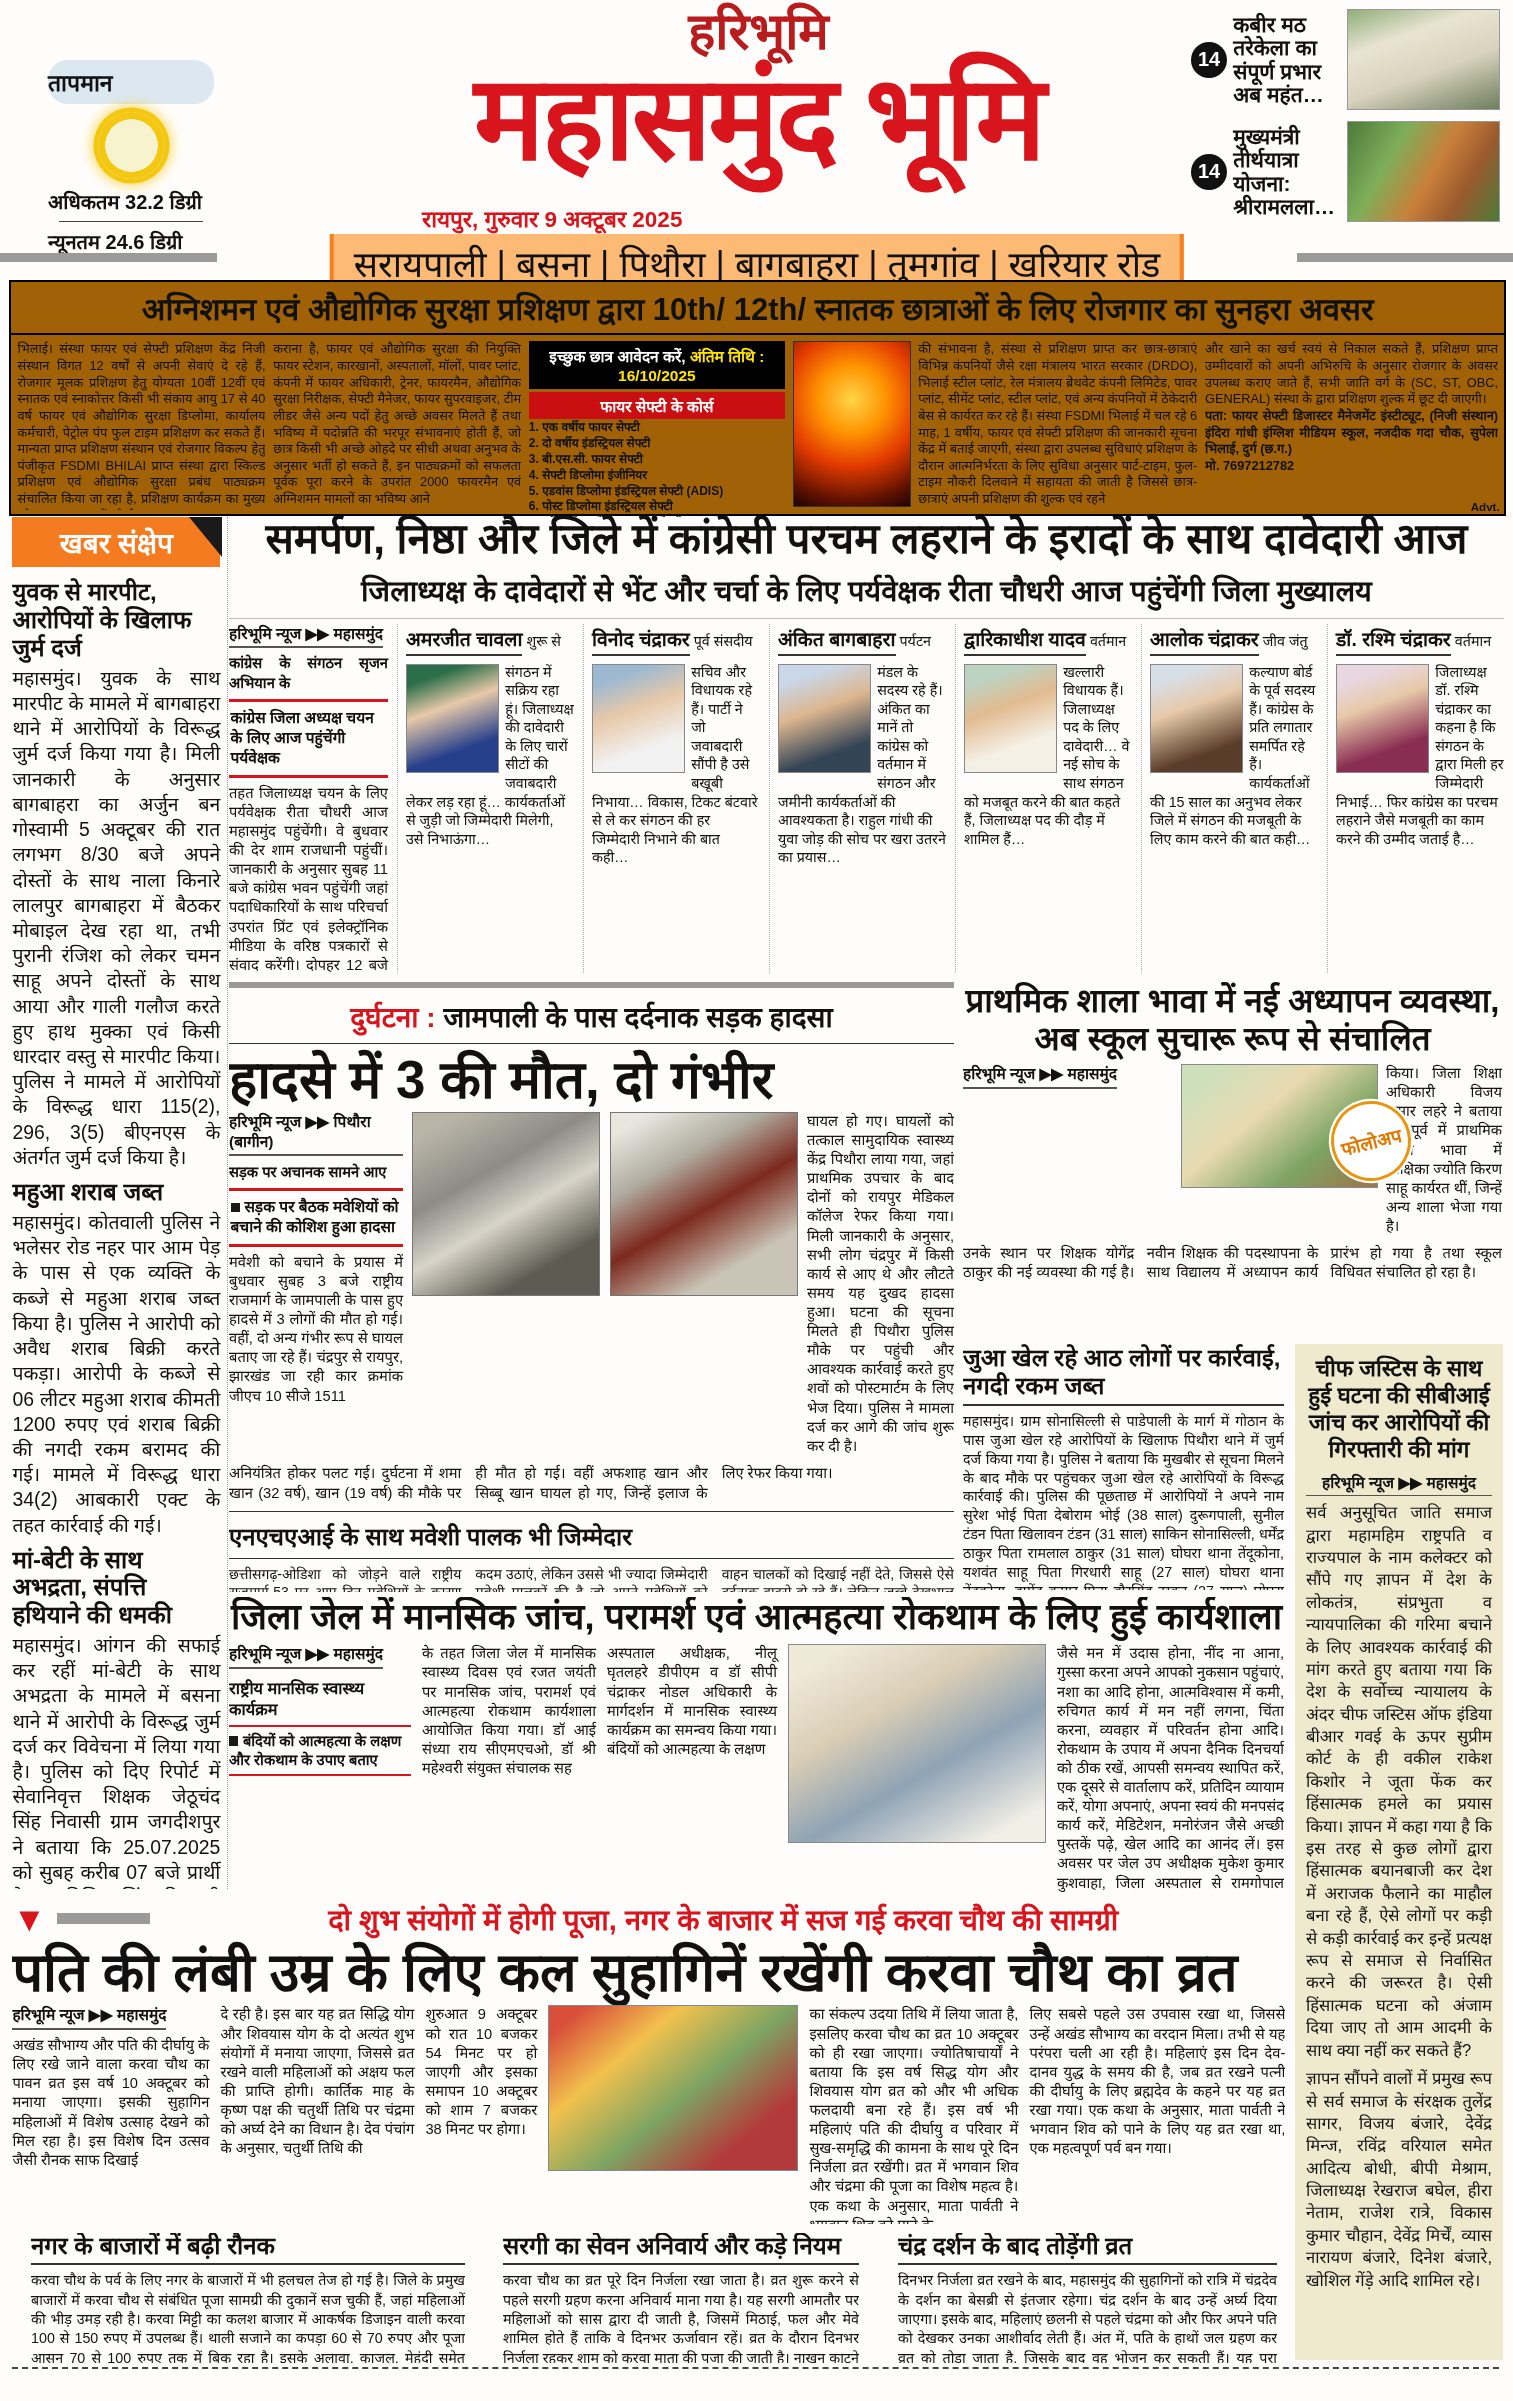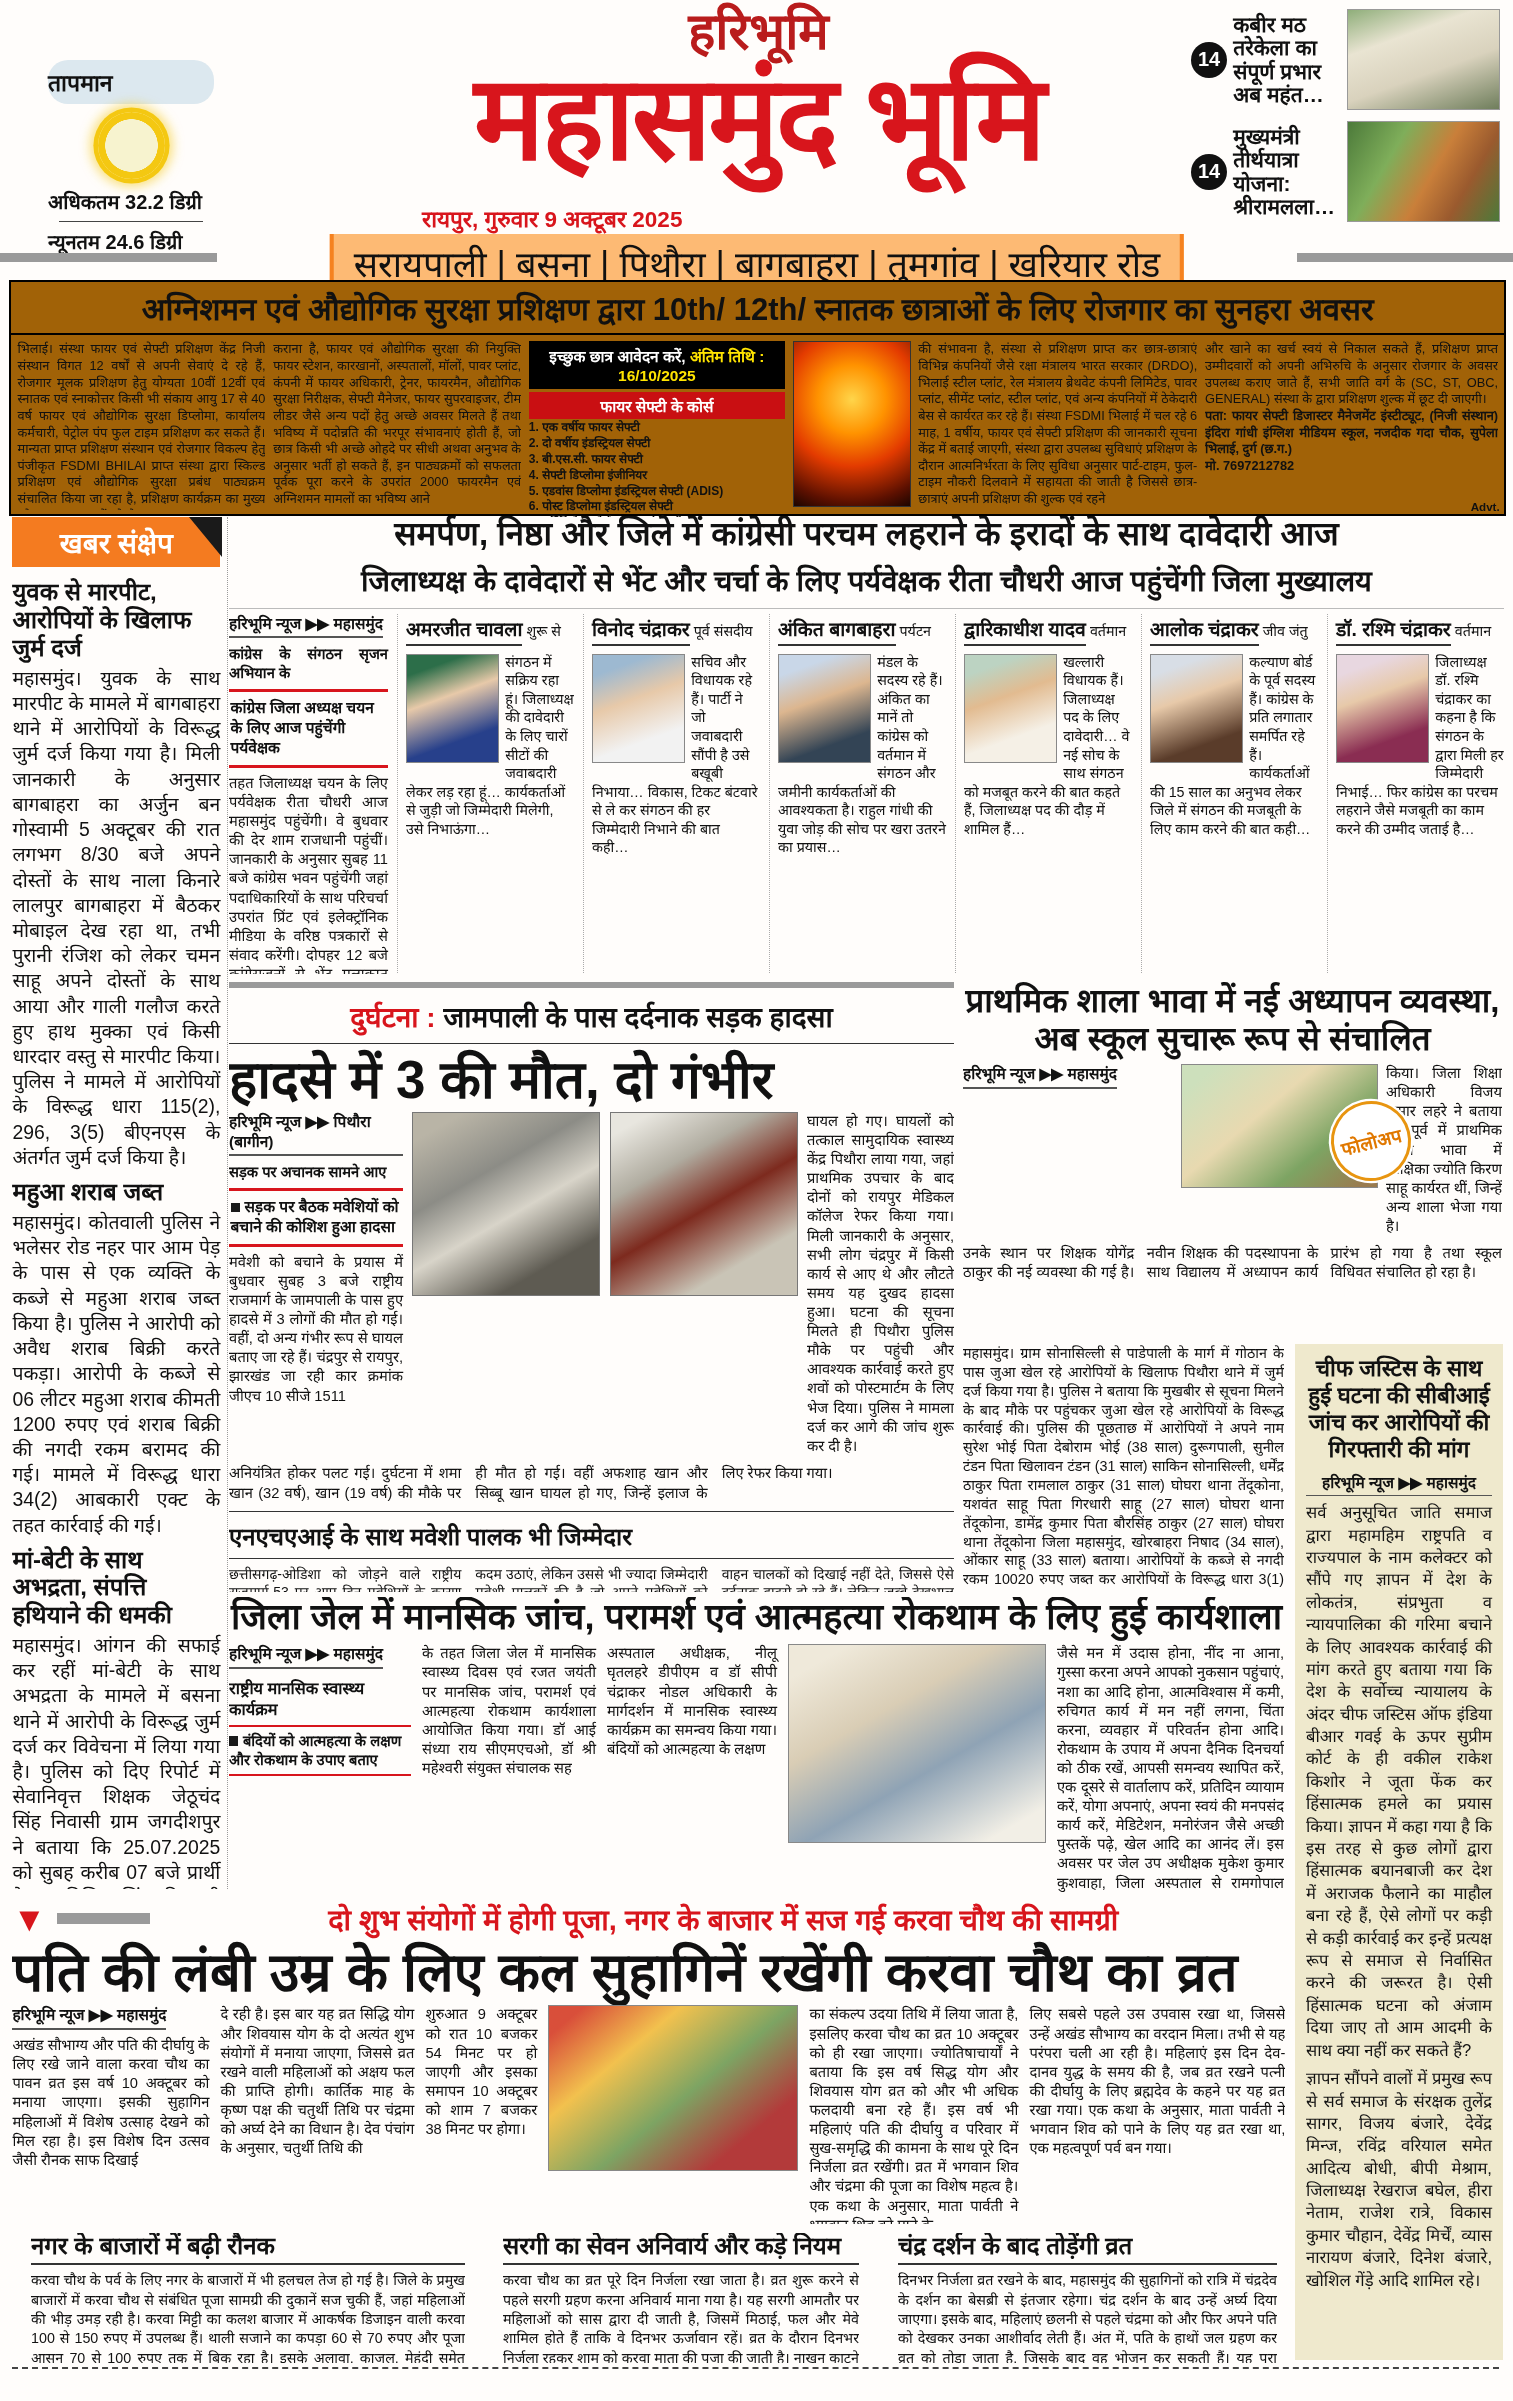--- a/index.html
+++ b/index.html
@@ -59,21 +59,21 @@
   .sb-body{font-size:19.4px;line-height:1.3;}
 
   
   .byline{font-weight:800;font-size:15.5px;border-bottom:2.3px solid #555;display:inline-block;padding-bottom:2.3px;margin-bottom:6.2px;}
   .note-box{border-top:3.1px solid #d8151c;border-bottom:3.1px solid #d8151c;font-weight:800;font-size:15.5px;
             padding:6.2px 1.5px;margin:6.2px 0;}
   .bullet-sq{display:inline-block;width:9.3px;height:9.3px;background:#1a1a1a;margin-right:4.6px;}
 
   
   .congress{position:absolute;left:229px;top:516px;width:1275px;height:458px;overflow:hidden;}
-  .congress h1{margin:0;font-size:33px;font-weight:800;text-align:center;line-height:1.1;}
+  .congress h1{margin:0;font-size:42px;font-weight:800;text-align:center;line-height:1.1;}
   .congress h2{margin:7.7px 0 4.6px;font-size:29px;font-weight:800;text-align:center;border-bottom:1.5px solid #bbb;padding-bottom:9.3px;}
   .cong-row{display:flex;gap:9.3px;}
   .cong-lead{flex:0 0 159px;font-size:14.7px;line-height:1.3;}
   .cand{flex:1;border-left:1.5px dotted #aaa;padding-left:7.7px;font-size:14.3px;line-height:1.3;}
   .cand-name{font-weight:800;font-size:19.4px;border-bottom:2.3px solid #333;display:inline-block;margin:3.1px 0 6.2px;padding-bottom:2.3px;}
   .cand-photo{width:91px;height:107px;float:left;margin:1.5px 6.2px 3.1px 0;border:0.8px solid #888;}
   .p1{background:linear-gradient(160deg,#2c6e49 15%,#e7c9a9 40%,#27408b 75%);}
   .p2{background:linear-gradient(160deg,#9db9d1 15%,#e7c9a9 42%,#f2f2f2 75%);}
   .p3{background:linear-gradient(160deg,#c9d7e8 15%,#dcb68f 42%,#334455 78%);}
   .p4{background:linear-gradient(160deg,#bcd3c2 15%,#e2bb90 40%,#f5f0e6 72%);}
@@ -303,20 +303,21 @@
       </div>
       <div class="sch-photo">
         <div class="followup">फोलोअप</div>
       </div>
       <div class="sch-col jc" style="flex:0 0 116px;">किया। जिला शिक्षा अधिकारी विजय कुमार लहरे ने बताया कि पूर्व में प्राथमिक शाला भावा में शिक्षिका ज्योति किरण साहू कार्यरत थीं, जिन्हें अन्य शाला भेजा गया है।</div>
     </div>
     <div class="sch-bottom jc">उनके स्थान पर शिक्षक योगेंद्र ठाकुर की नई व्यवस्था की गई है। नवीन शिक्षक की पदस्थापना के साथ विद्यालय में अध्यापन कार्य प्रारंभ हो गया है तथा स्कूल विधिवत संचालित हो रहा है।</div>
   </div>
 
   <div class="gamble">
+    <h2>जुआ खेल रहे आठ लोगों पर कार्रवाई, नगदी रकम जब्त</h2>
     <p class="jc">महासमुंद। ग्राम सोनासिल्ली से पाडेपाली के मार्ग में गोठान के पास जुआ खेल रहे आरोपियों के खिलाफ पिथौरा थाने में जुर्म दर्ज किया गया है। पुलिस ने बताया कि मुखबीर से सूचना मिलने के बाद मौके पर पहुंचकर जुआ खेल रहे आरोपियों के विरूद्ध कार्रवाई की। पुलिस की पूछताछ में आरोपियों ने अपने नाम सुरेश भोई पिता देबोराम भोई (38 साल) दुरूगपाली, सुनील टंडन पिता खिलावन टंडन (31 साल) साकिन सोनासिल्ली, धर्मेंद्र ठाकुर पिता रामलाल ठाकुर (31 साल) घोघरा थाना तेंदूकोना, यशवंत साहू पिता गिरधारी साहू (27 साल) घोघरा थाना तेंदूकोना, डामेंद्र कुमार पिता बौरसिंह ठाकुर (27 साल) घोघरा थाना तेंदूकोना जिला महासमुंद, खोरबाहरा निषाद (34 साल), ओंकार साहू (33 साल) बताया। आरोपियों के कब्जे से नगदी रकम 10020 रुपए जब्त कर आरोपियों के विरूद्ध धारा 3(1) छ.ग. जुआ प्रतिषेध अधिनियम 2022 के तहत कार्रवाई की गई।</p>
   </div>
 
   <div class="justice">
     <h2>चीफ जस्टिस के साथ हुई घटना की सीबीआई जांच कर आरोपियों की गिरफ्तारी की मांग</h2>
     <span class="byline">हरिभूमि न्यूज ▶▶ महासमुंद</span>
     <p class="jc">सर्व अनुसूचित जाति समाज द्वारा महामहिम राष्ट्रपति व राज्यपाल के नाम कलेक्टर को सौंपे गए ज्ञापन में देश के लोकतंत्र, संप्रभुता व न्यायपालिका की गरिमा बचाने के लिए आवश्यक कार्रवाई की मांग करते हुए बताया गया कि देश के सर्वोच्च न्यायालय के अंदर चीफ जस्टिस ऑफ इंडिया बीआर गवई के ऊपर सुप्रीम कोर्ट के ही वकील राकेश किशोर ने जूता फेंक कर हिंसात्मक हमले का प्रयास किया। ज्ञापन में कहा गया है कि इस तरह से कुछ लोगों द्वारा हिंसात्मक बयानबाजी कर देश में अराजक फैलाने का माहौल बना रहे हैं, ऐसे लोगों पर कड़ी से कड़ी कार्रवाई कर इन्हें प्रत्यक्ष रूप से समाज से निर्वासित करने की जरूरत है। ऐसी हिंसात्मक घटना को अंजाम दिया जाए तो आम आदमी के साथ क्या नहीं कर सकते हैं?</p>
     <p class="jc">ज्ञापन सौंपने वालों में प्रमुख रूप से सर्व समाज के संरक्षक तुलेंद्र सागर, विजय बंजारे, देवेंद्र मिन्ज, रविंद्र वरियाल समेत आदित्य बोधी, बीपी मेश्राम, जिलाध्यक्ष रेखराज बघेल, हीरा नेताम, राजेश रात्रे, विकास कुमार चौहान, देवेंद्र मिर्चें, व्यास नारायण बंजारे, दिनेश बंजारे, खोशिल गेंड़े आदि शामिल रहे।</p>
   </div>
 

